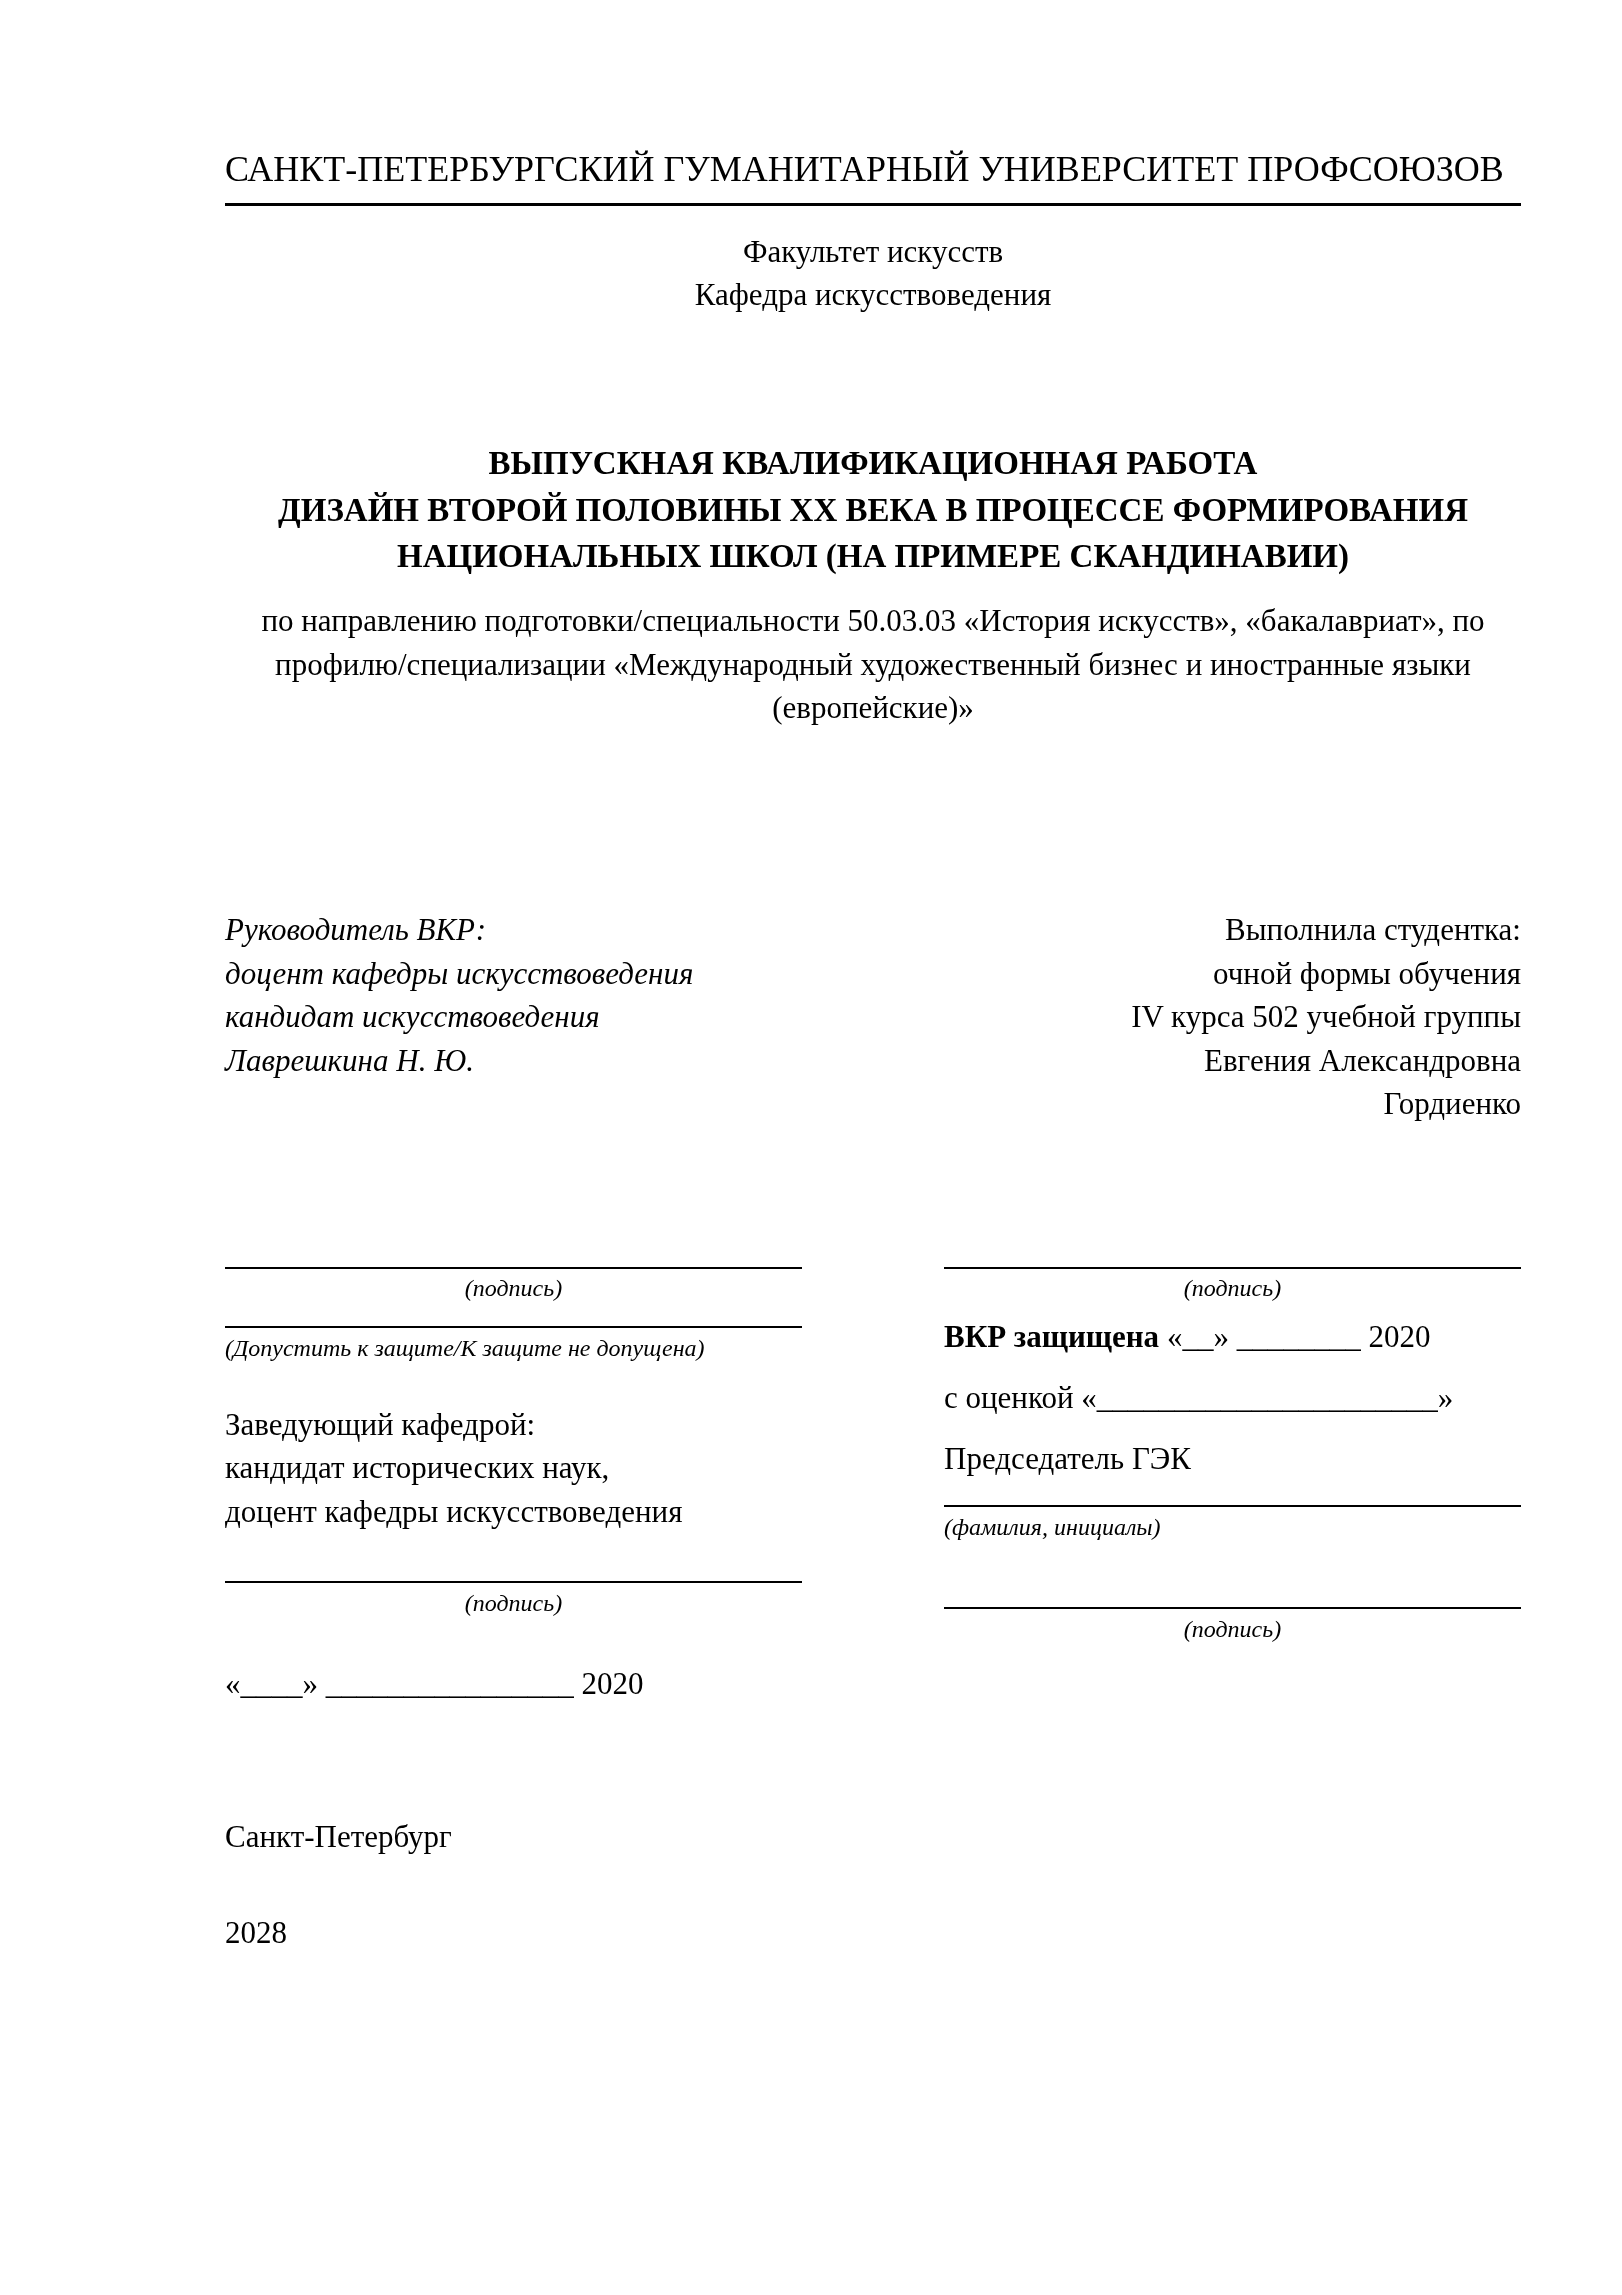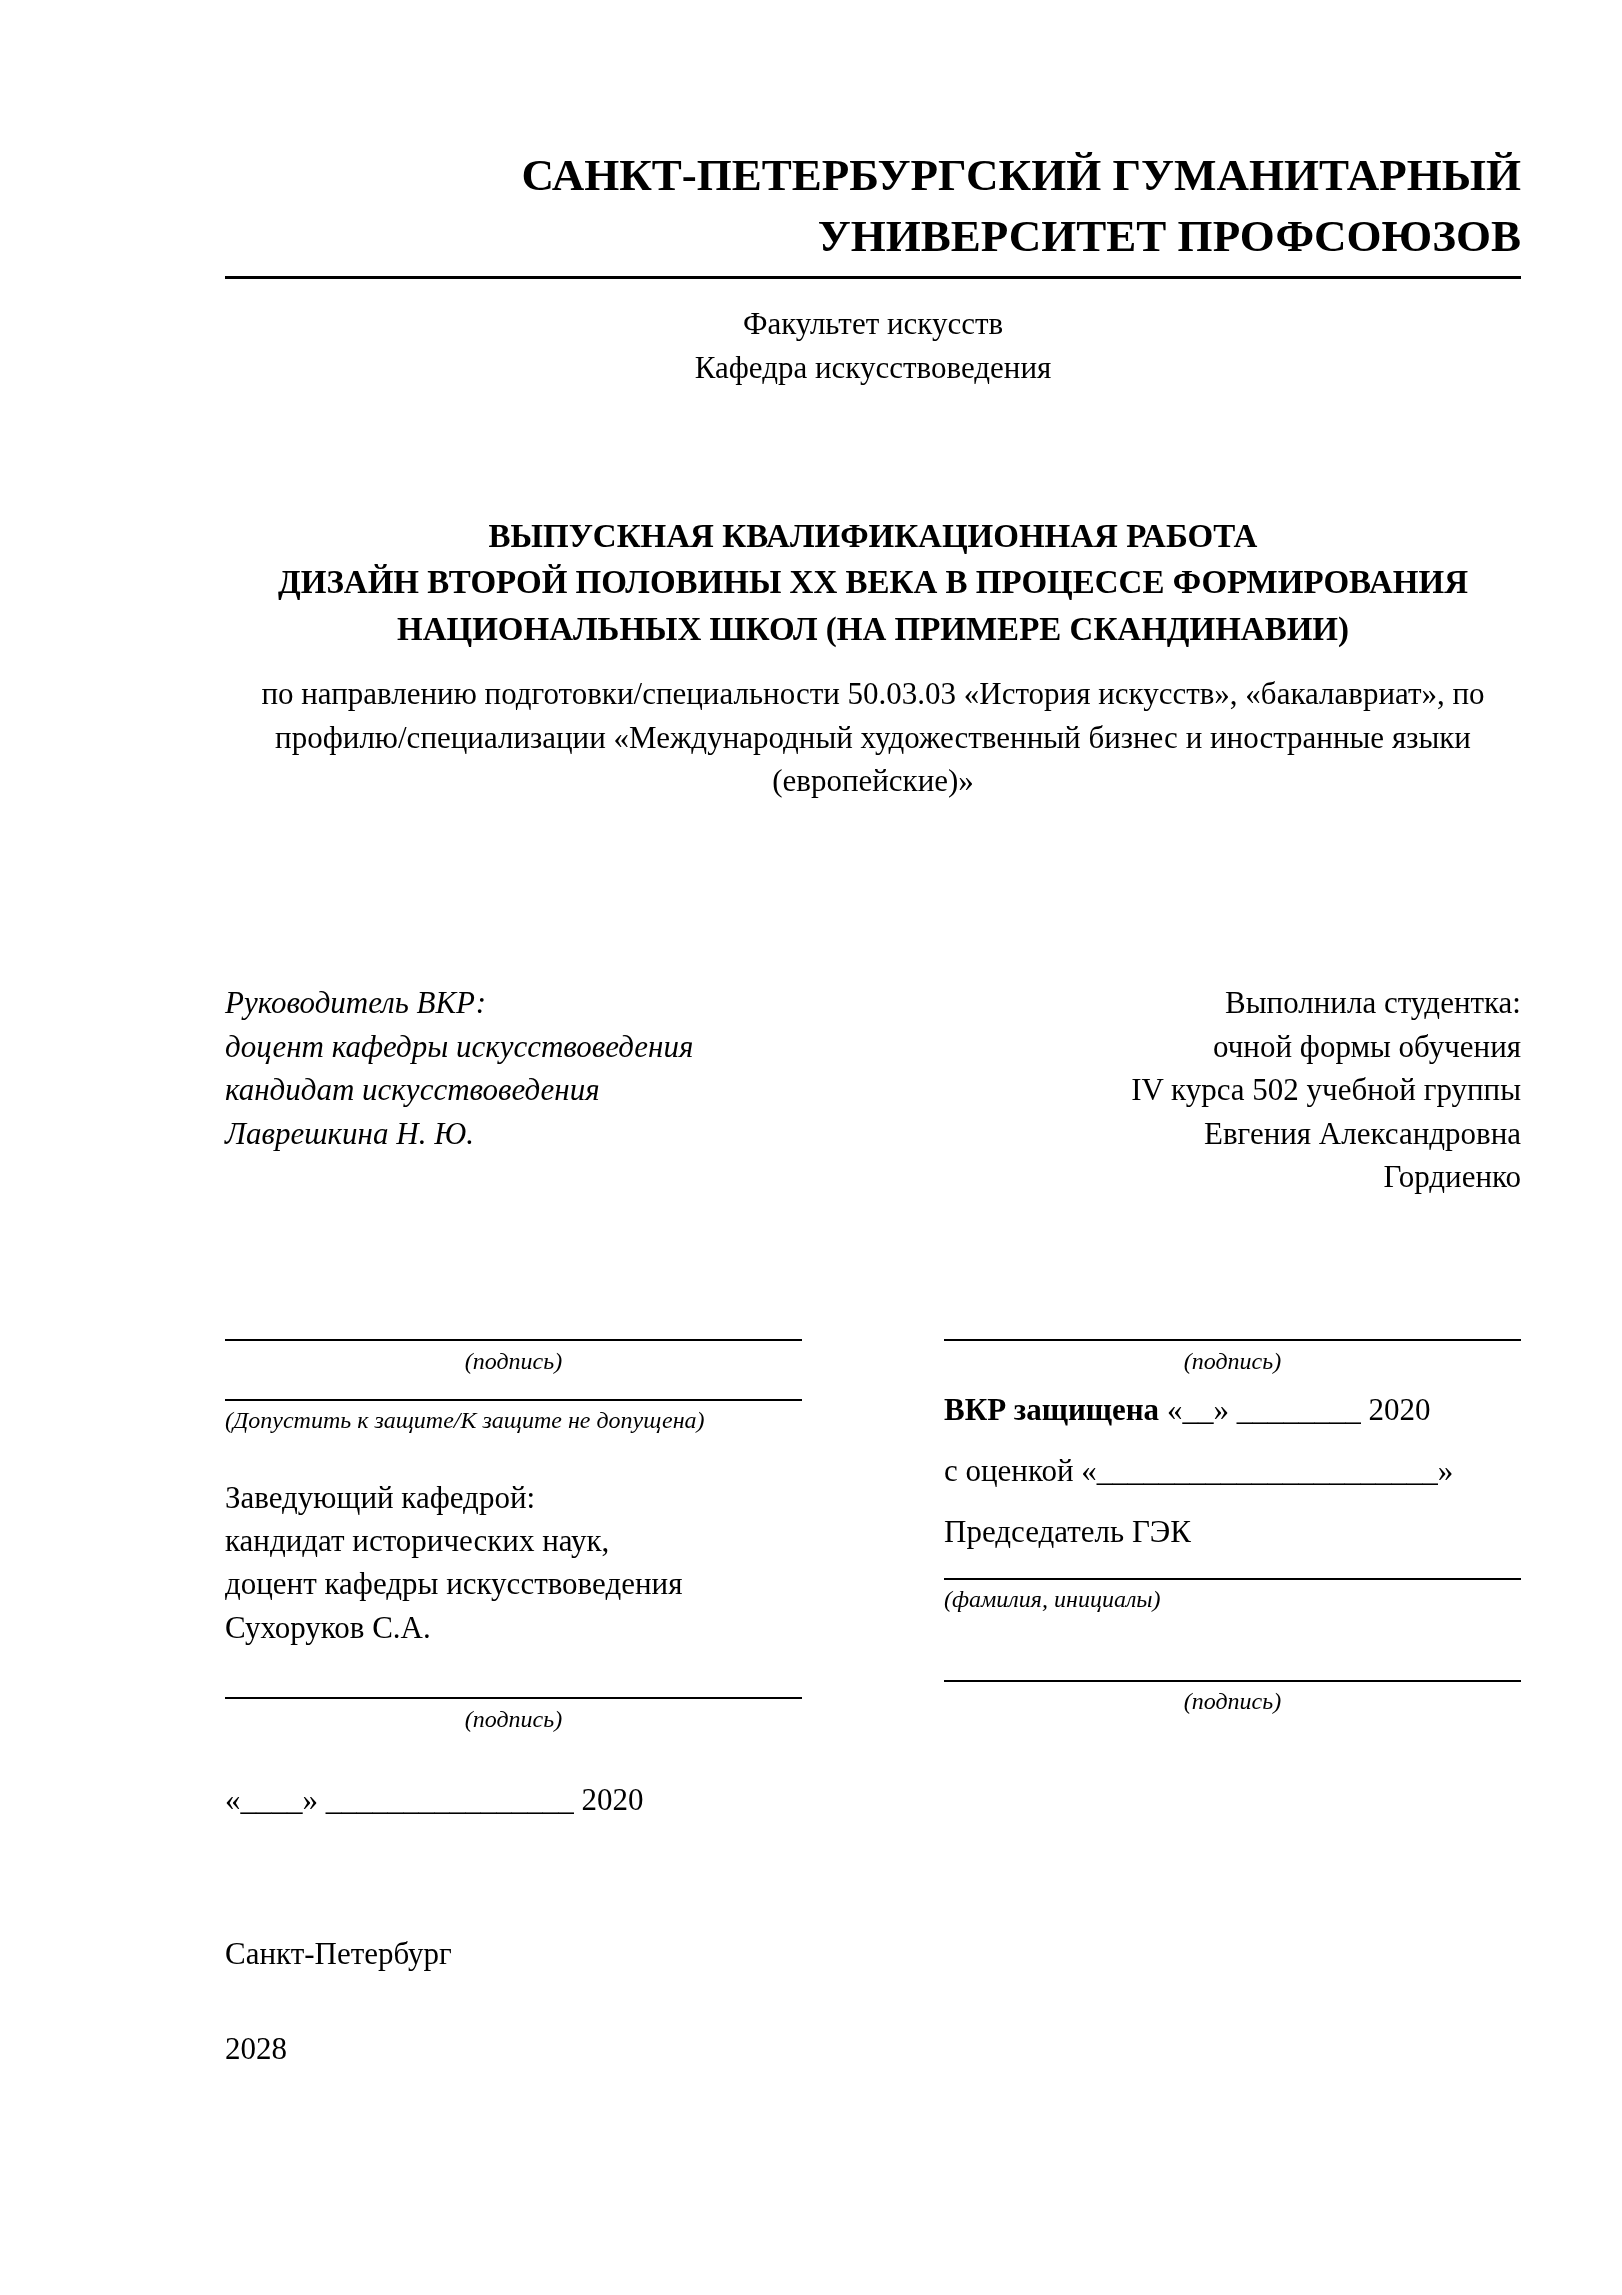--- a/index.html
+++ b/index.html
@@ -15,24 +15,24 @@
     font-family: "Liberation Serif", "DejaVu Serif", serif;
     font-size: 31px;
     line-height: 1.4;
     padding: 145px 102px 0 225px;
     overflow: hidden;
   }
 
   .center { text-align: center; }
 
   .university {
-    font-size: 45px;
-    font-weight: bold;
+    font-size: 36px;
+    font-weight: normal;
     line-height: 1.35;
-    text-align: right;
+    text-align: left;
   }
 
   .rule {
     border-bottom: 3.1px solid #000;
     margin-top: 9.4px;
   }
 
   .faculty-block { margin-top: 23.6px; text-align: center; }
 
   .title-block { margin-top: 124px; text-align: center; }
@@ -124,21 +124,20 @@
       <div class="sig-line"></div>
       <div class="small-italic center">(подпись)</div>
 
       <div class="sig-line mt26"></div>
       <div class="small-italic">(Допустить к защите/К защите не допущена)</div>
 
       <div class="mt50">
         <div>Заведующий кафедрой:</div>
         <div>кандидат исторических наук,</div>
         <div>доцент кафедры искусствоведения</div>
-        <div>Сухоруков С.А.</div>
       </div>
 
       <div class="sig-line mt60"></div>
       <div class="small-italic center">(подпись)</div>
 
       <div class="date-line">«____» ________________ 2020</div>
     </div>
 
     <div class="sig-col">
       <div class="sig-line"></div>

